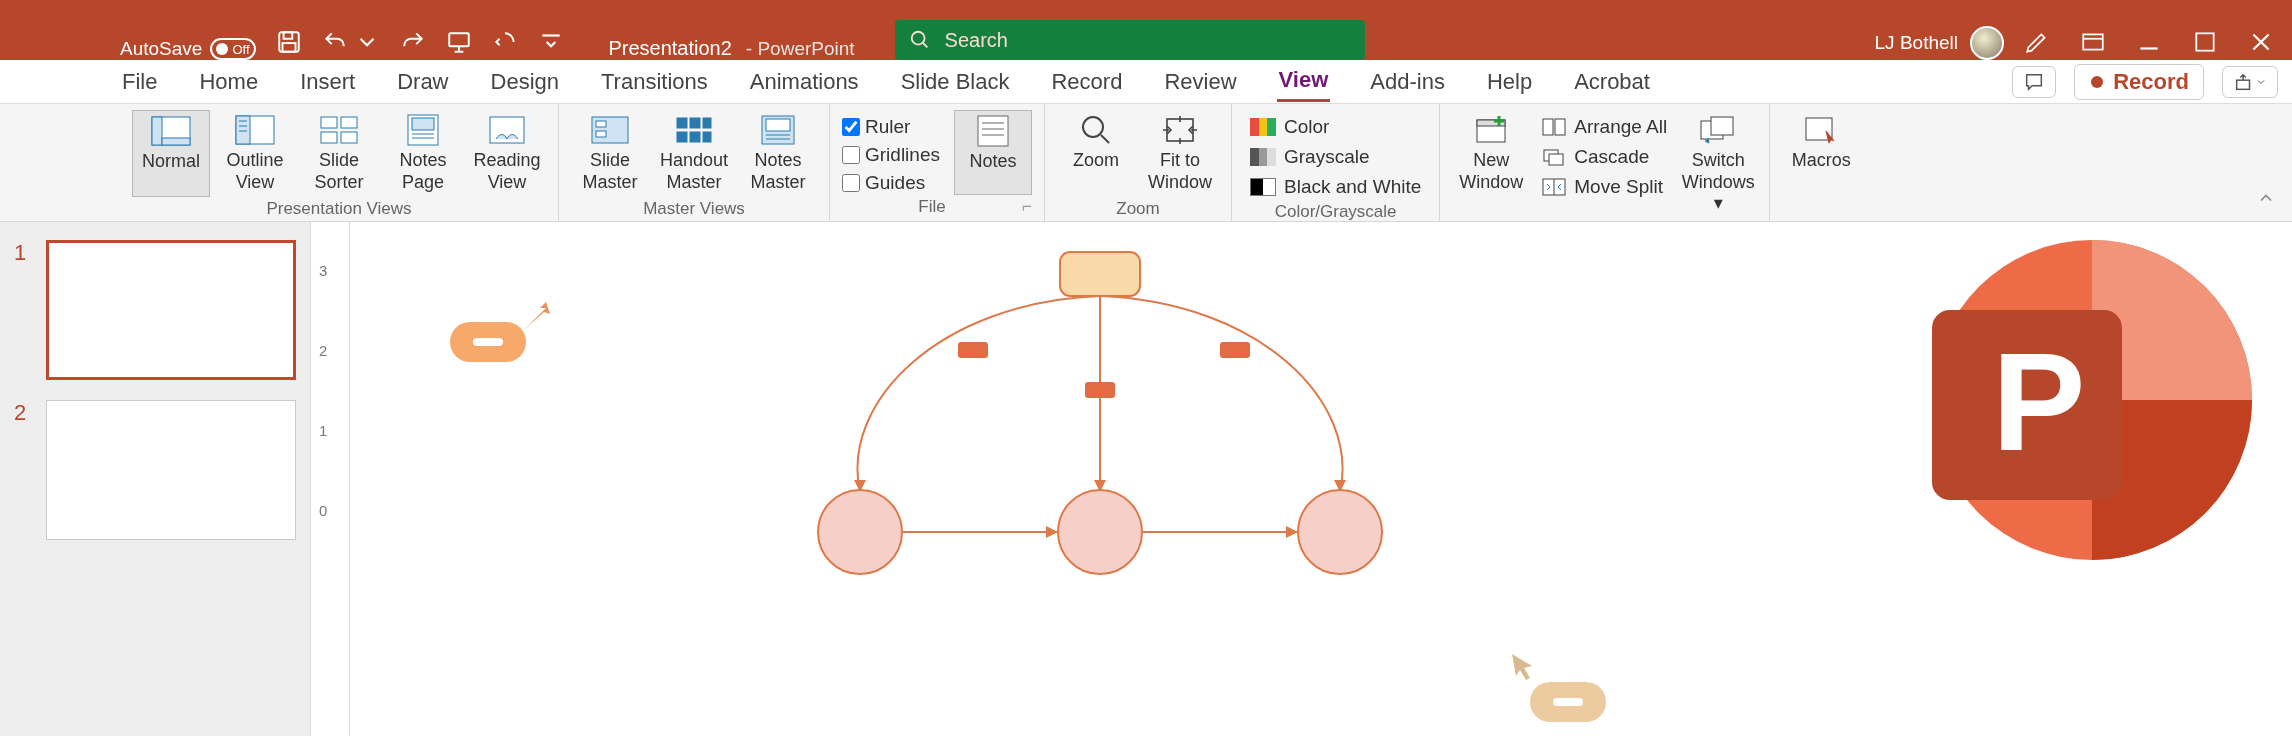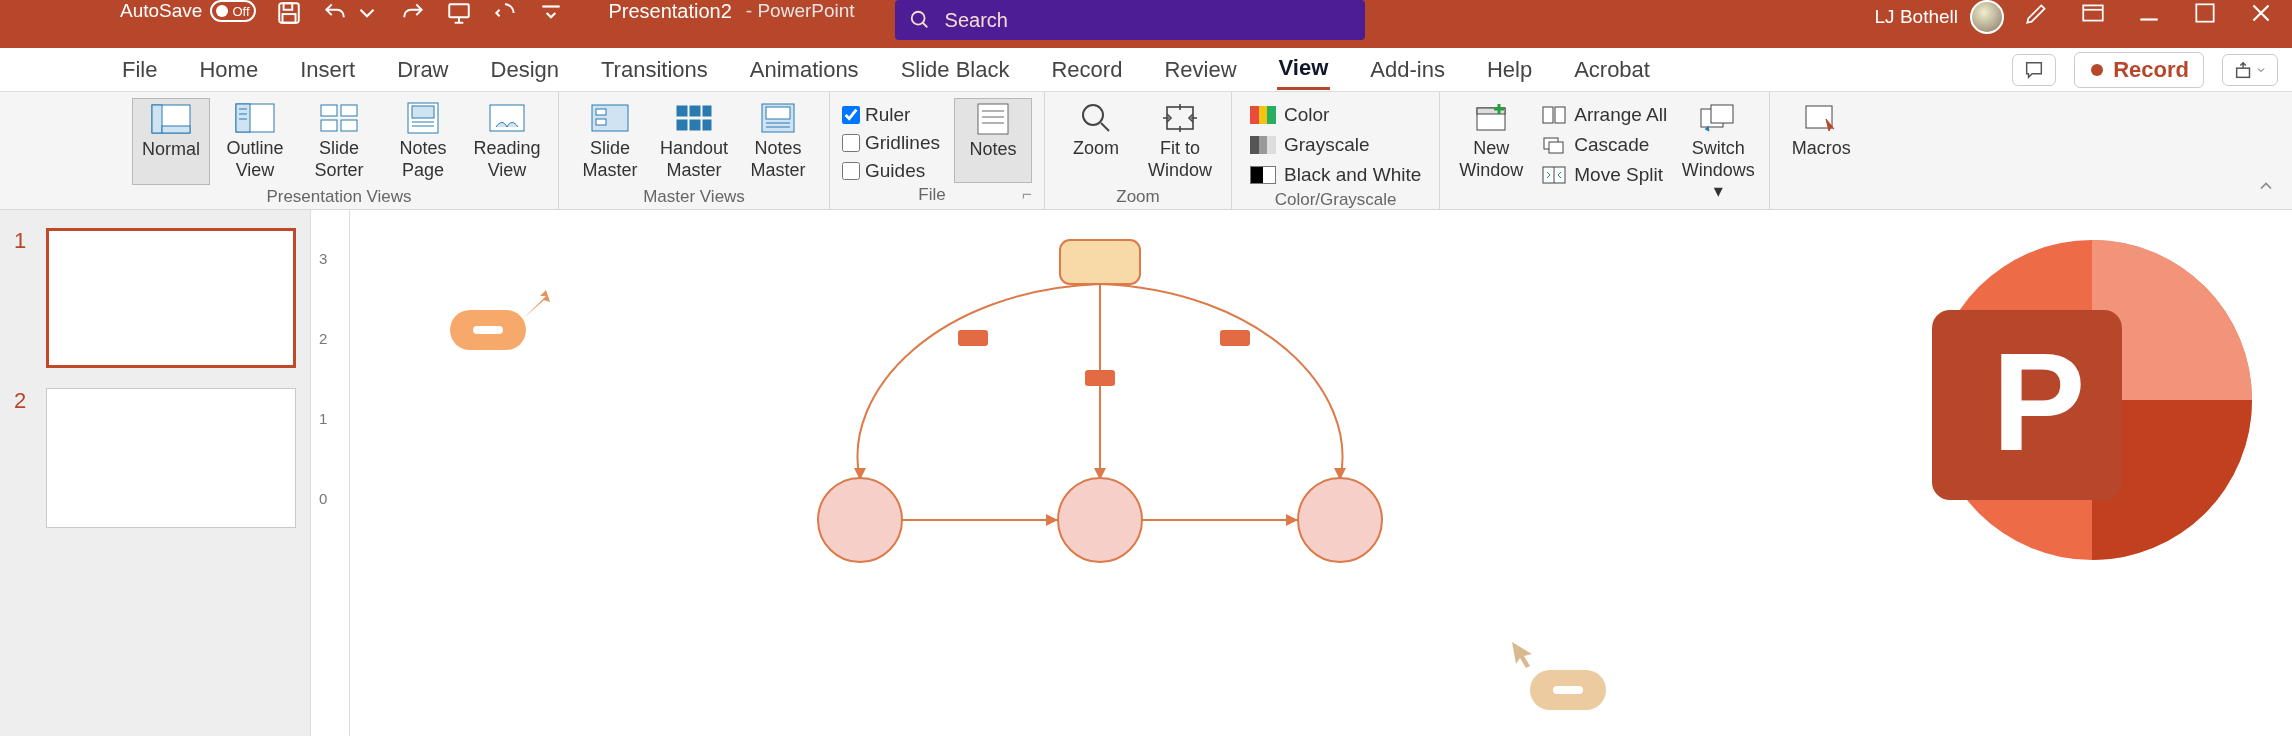--- a/index.html
+++ b/index.html
@@ -1,38 +1,38 @@
 <!DOCTYPE html>
 <html><head>
 <meta charset="utf-8">
 <style>
   * { box-sizing: border-box; margin: 0; padding: 0; font-family: "Segoe UI", Tahoma, sans-serif; }
   body { background: #fdf5ed; width: 2292px; height: 736px; overflow: hidden; }
 
   
   .titlebar {
     background: #b7472a;
-    height: 48px;
+    height: 60px;
     display: flex;
-    align-items: flex-start;
+    align-items: flex-end;
     color: #fff;
     padding: 0 8px 0 120px;
     gap: 10px;
     font-size: 19px;
   }
   .autosave { display: flex; align-items: center; gap: 8px; margin-right: 10px; }
   .toggle { width: 46px; height: 22px; border: 2px solid #fff; border-radius: 12px; display: flex; align-items: center; padding: 0 4px; font-size: 12px; gap:4px;}
   .toggle .dot { width: 12px; height: 12px; background: #fff; border-radius: 50%; }
   .qat { display: flex; align-items: center; gap: 20px; margin-right: 20px; }
   .qat svg { width: 26px; height: 26px; }
   .doc-title { color: #fff; font-size: 20px; margin-left: 14px; }
   .app-name { color: #e5e5e5; margin-left: 4px; }
   .search {
     margin-left: 30px;
-    background: #4c1d95;
+    background: #15803d;
     height: 40px; width: 470px;
     border-radius: 4px;
     display: flex; align-items: center;
     padding: 0 14px; gap: 14px;
     color: #f6ddd4; font-size: 20px;
   }
   .spacer { flex: 1; }
   .user { display: flex; align-items: center; gap: 12px; margin-right: 10px; margin-left: 12px; }
   .avatar { width: 34px; height: 34px; border-radius: 50%; background: radial-gradient(circle at 40% 35%, #eec, #876); border:2px solid #fff;}
   .win-controls { display: flex; gap: 30px; margin-left: 20px; margin-right: 10px;}
@@ -44,21 +44,21 @@
     height: 44px;
     display: flex;
     align-items: center;
     padding: 0 14px 0 120px;
     gap: 38px;
     font-size: 22px;
     color: #444;
     border-bottom: 1px solid #ddd;
   }
   .tabs .tab { cursor: pointer; padding: 6px 2px; }
-  .tabs .tab.active { color: #0f172a; border-bottom: 3px solid #b7472a; font-weight:600;}
+  .tabs .tab.active { color: #701a75; border-bottom: 3px solid #b7472a; font-weight:600;}
   .tabs .right { margin-left: auto; display: flex; align-items: center; gap: 18px; }
   .record-btn { border: 1px solid #ccc; border-radius: 6px; padding: 4px 14px; color: #b7472a; font-weight: 600; display:flex; align-items:center; gap:8px;}
   .comment-btn, .share-btn { border: 1px solid #ccc; border-radius: 6px; padding: 4px 10px; display:flex; align-items:center;}
 
   
   .ribbon {
     background: #f5f5f5;
     height: 118px;
     display: flex;
     padding-left: 120px;

